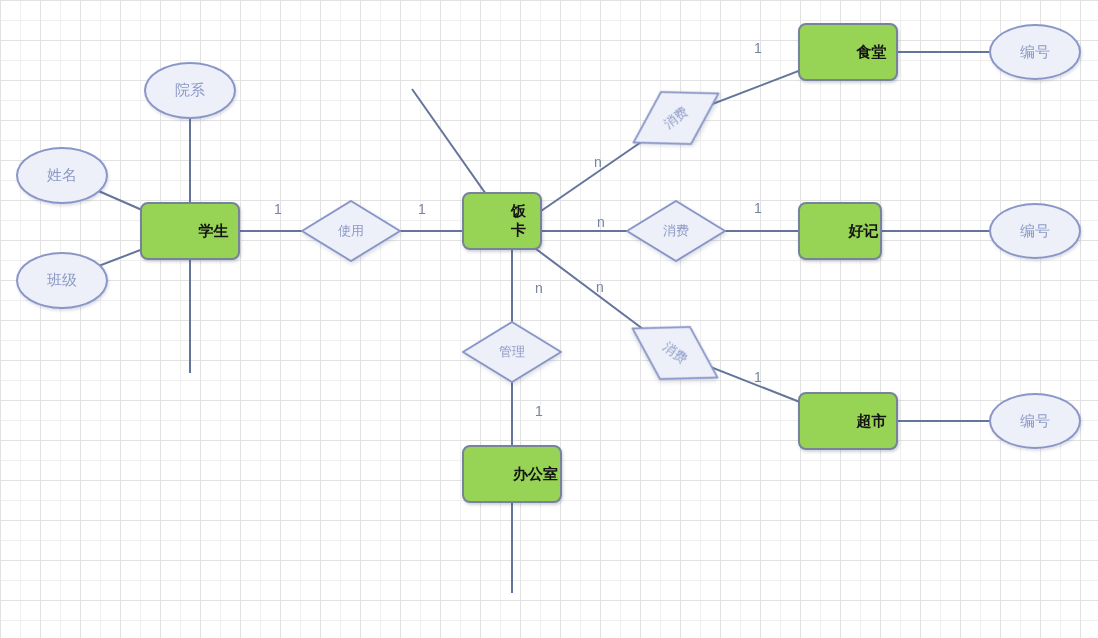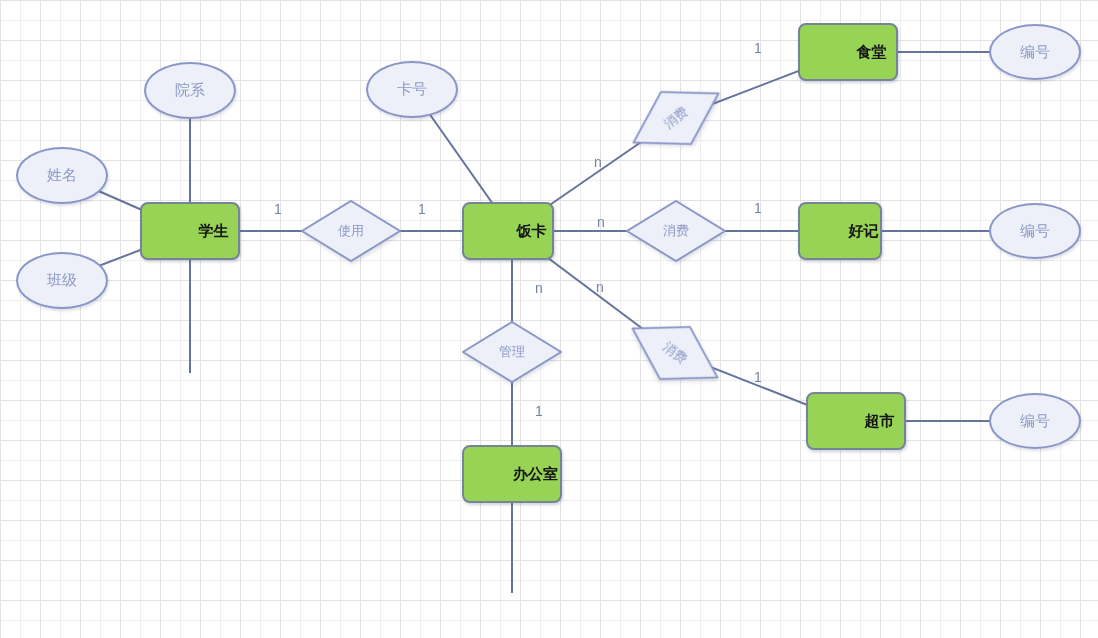--- a/index.html
+++ b/index.html
@@ -67,46 +67,43 @@
       <line x1="512" y1="231" x2="675" y2="353" stroke="#64749b" stroke-width="2"></line>
       <line x1="675" y1="353" x2="848" y2="421" stroke="#64749b" stroke-width="2"></line>
       <line x1="512" y1="231" x2="512" y2="593" stroke="#64749b" stroke-width="2"></line>
       <line x1="848" y1="52" x2="1035" y2="52" stroke="#64749b" stroke-width="2"></line>
       <line x1="848" y1="231" x2="1035" y2="231" stroke="#64749b" stroke-width="2"></line>
       <line x1="848" y1="421" x2="1035" y2="421" stroke="#64749b" stroke-width="2"></line>
     </svg>
 <div class="node entity" style="left: 140px; top: 202px; width: 100px; height: 58px;">
     <span class="entity-label">学生</span>
   </div>
-    <div class="node entity" style="left: 462px; top: 202px; width: 92px; height: 58px;">
+    <div class="node entity" style="left: 462px; top: 192px; width: 80px; height: 58px;">
     <span class="entity-label">饭卡</span>
   </div>
     <div class="node entity" style="left: 798px; top: 23px; width: 100px; height: 58px;">
     <span class="entity-label">食堂</span>
   </div>
     <div class="node entity" style="left: 798px; top: 202px; width: 84px; height: 58px;">
     <span class="entity-label">好记</span>
   </div>
-    <div class="node entity" style="left: 798px; top: 392px; width: 100px; height: 58px; margin-left: 8px;">
+    <div class="node entity" style="left: 798px; top: 392px; width: 100px; height: 58px;">
     <span class="entity-label">超市</span>
   </div>
     <div class="node entity" style="left: 462px; top: 445px; width: 100px; height: 58px;">
     <span class="entity-label">办公室</span>
   </div>
     <div class="node attribute" style="left: 144px; top: 61.5px; width: 92px; height: 57px;">
     <span class="attribute-label">院系</span>
   </div>
     <div class="node attribute" style="left: 16px; top: 146.5px; width: 92px; height: 57px;">
     <span class="attribute-label">姓名</span>
   </div>
     <div class="node attribute" style="left: 16px; top: 251.5px; width: 92px; height: 57px; align-items: center;">
     <span class="attribute-label">班级</span>
-  </div>
-    <div class="node attribute" style="left: 366px; top: 60.5px; width: 92px; height: 57px;">
-    <span class="attribute-label">卡号</span>
   </div>
     <div class="node attribute" style="left: 989px; top: 24px; width: 92px; height: 56px;">
     <span class="attribute-label">编号</span>
   </div>
     <div class="node attribute" style="left: 989px; top: 203px; width: 92px; height: 56px;">
     <span class="attribute-label">编号</span>
   </div>
     <div class="node attribute" style="left: 989px; top: 393px; width: 92px; height: 56px;">
     <span class="attribute-label">编号</span>
   </div>

